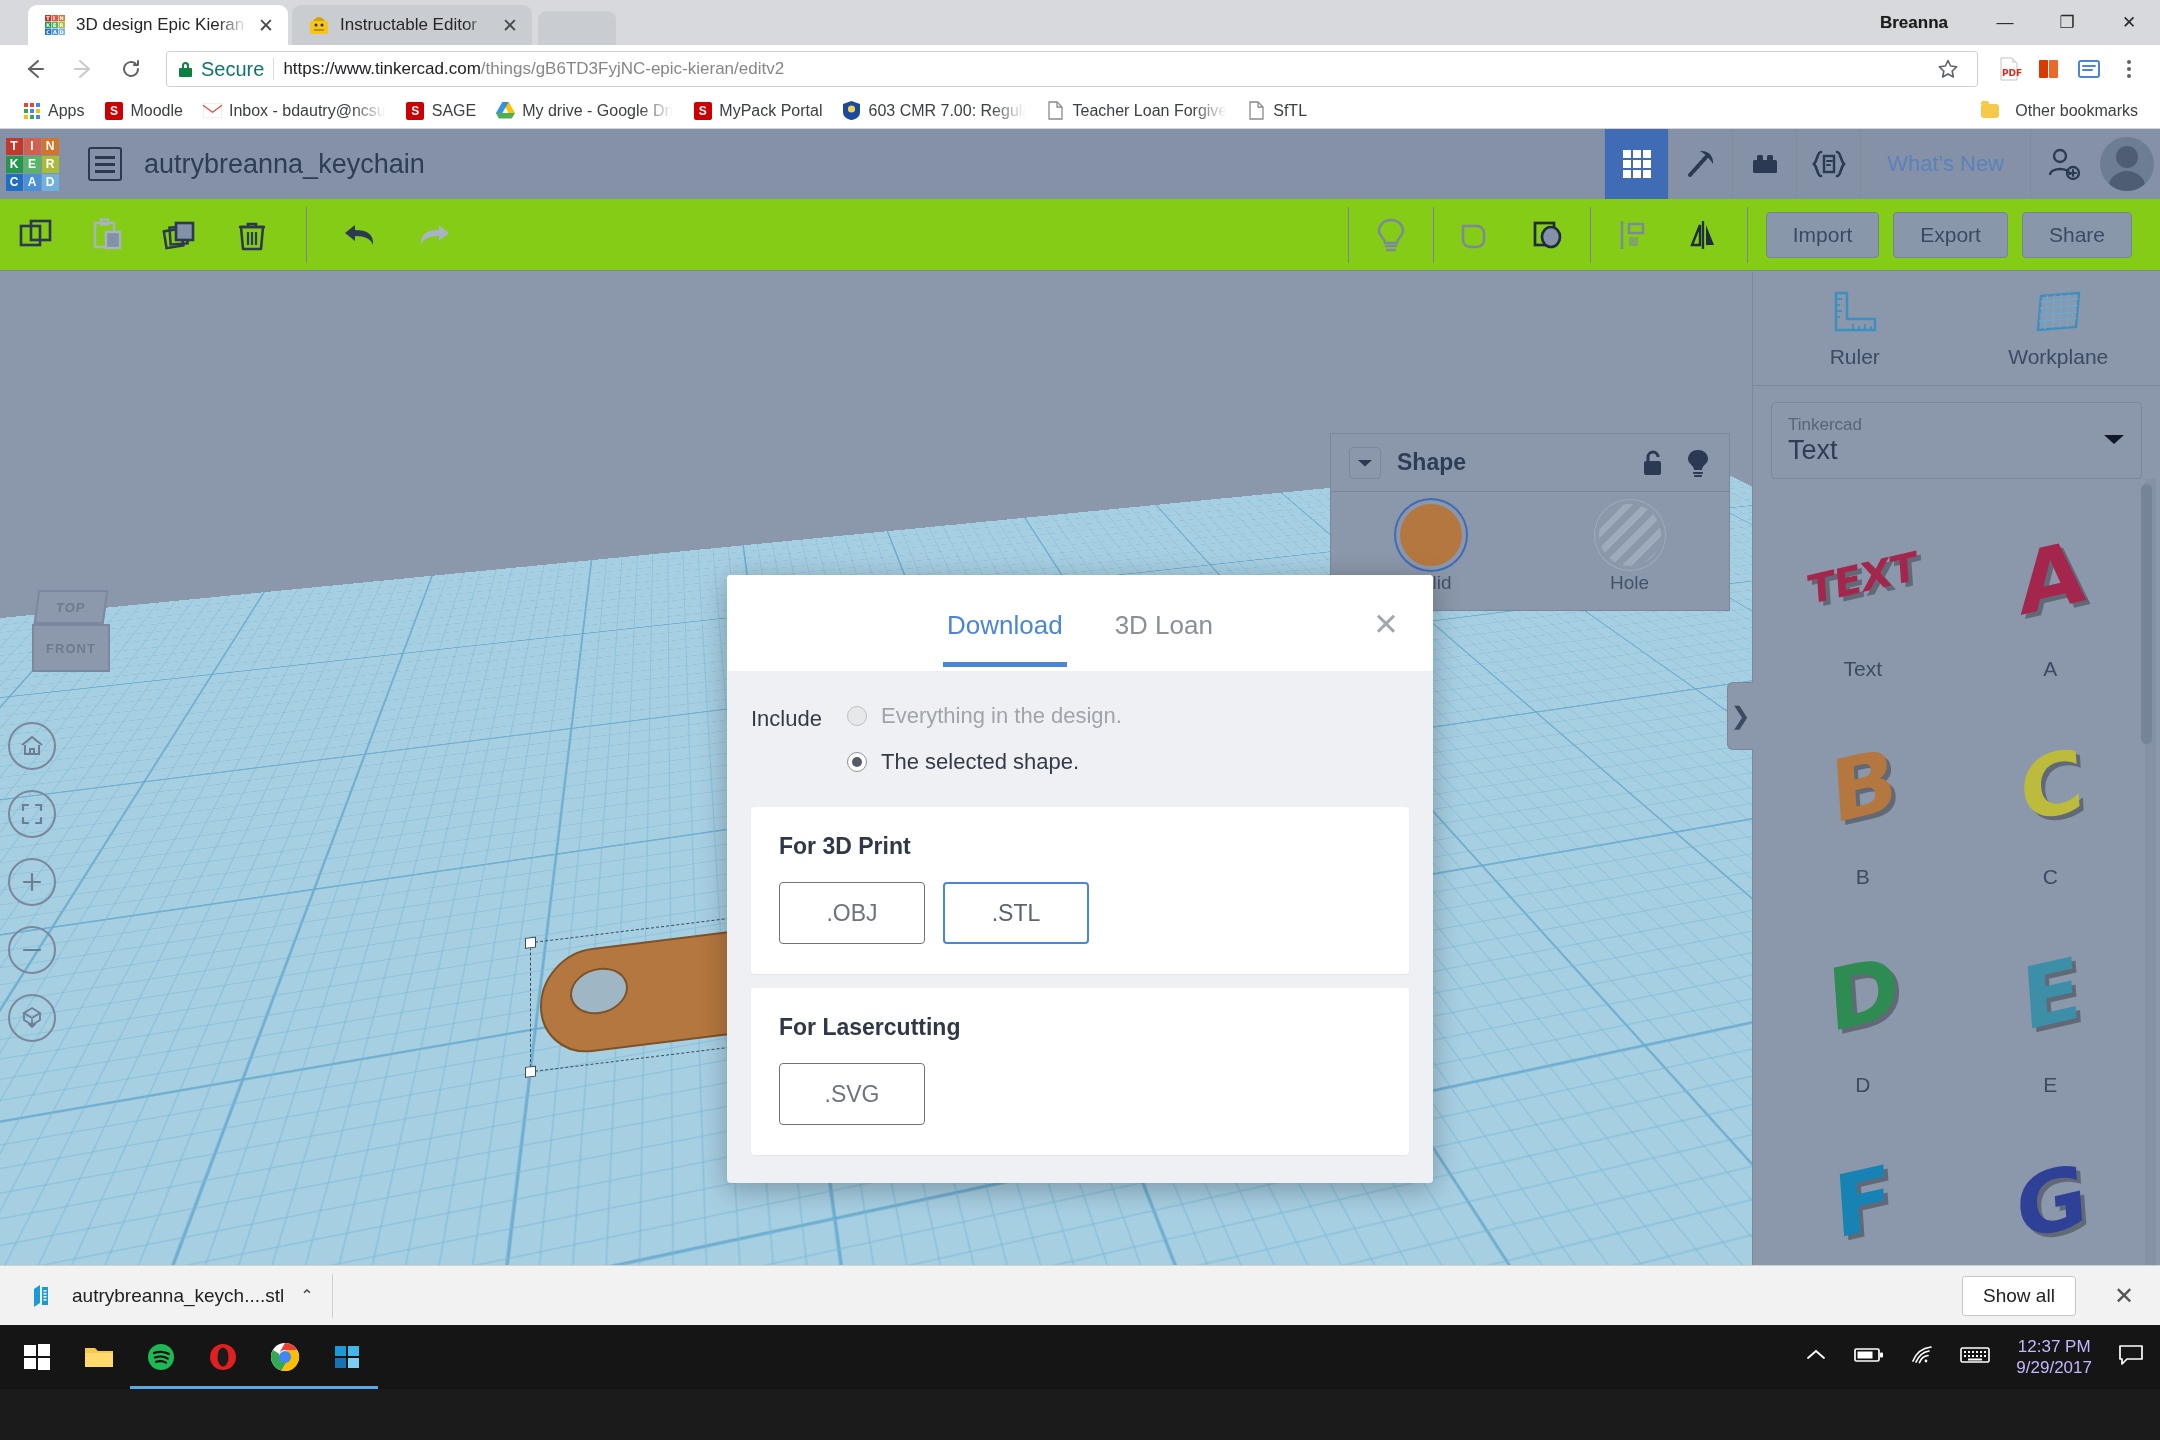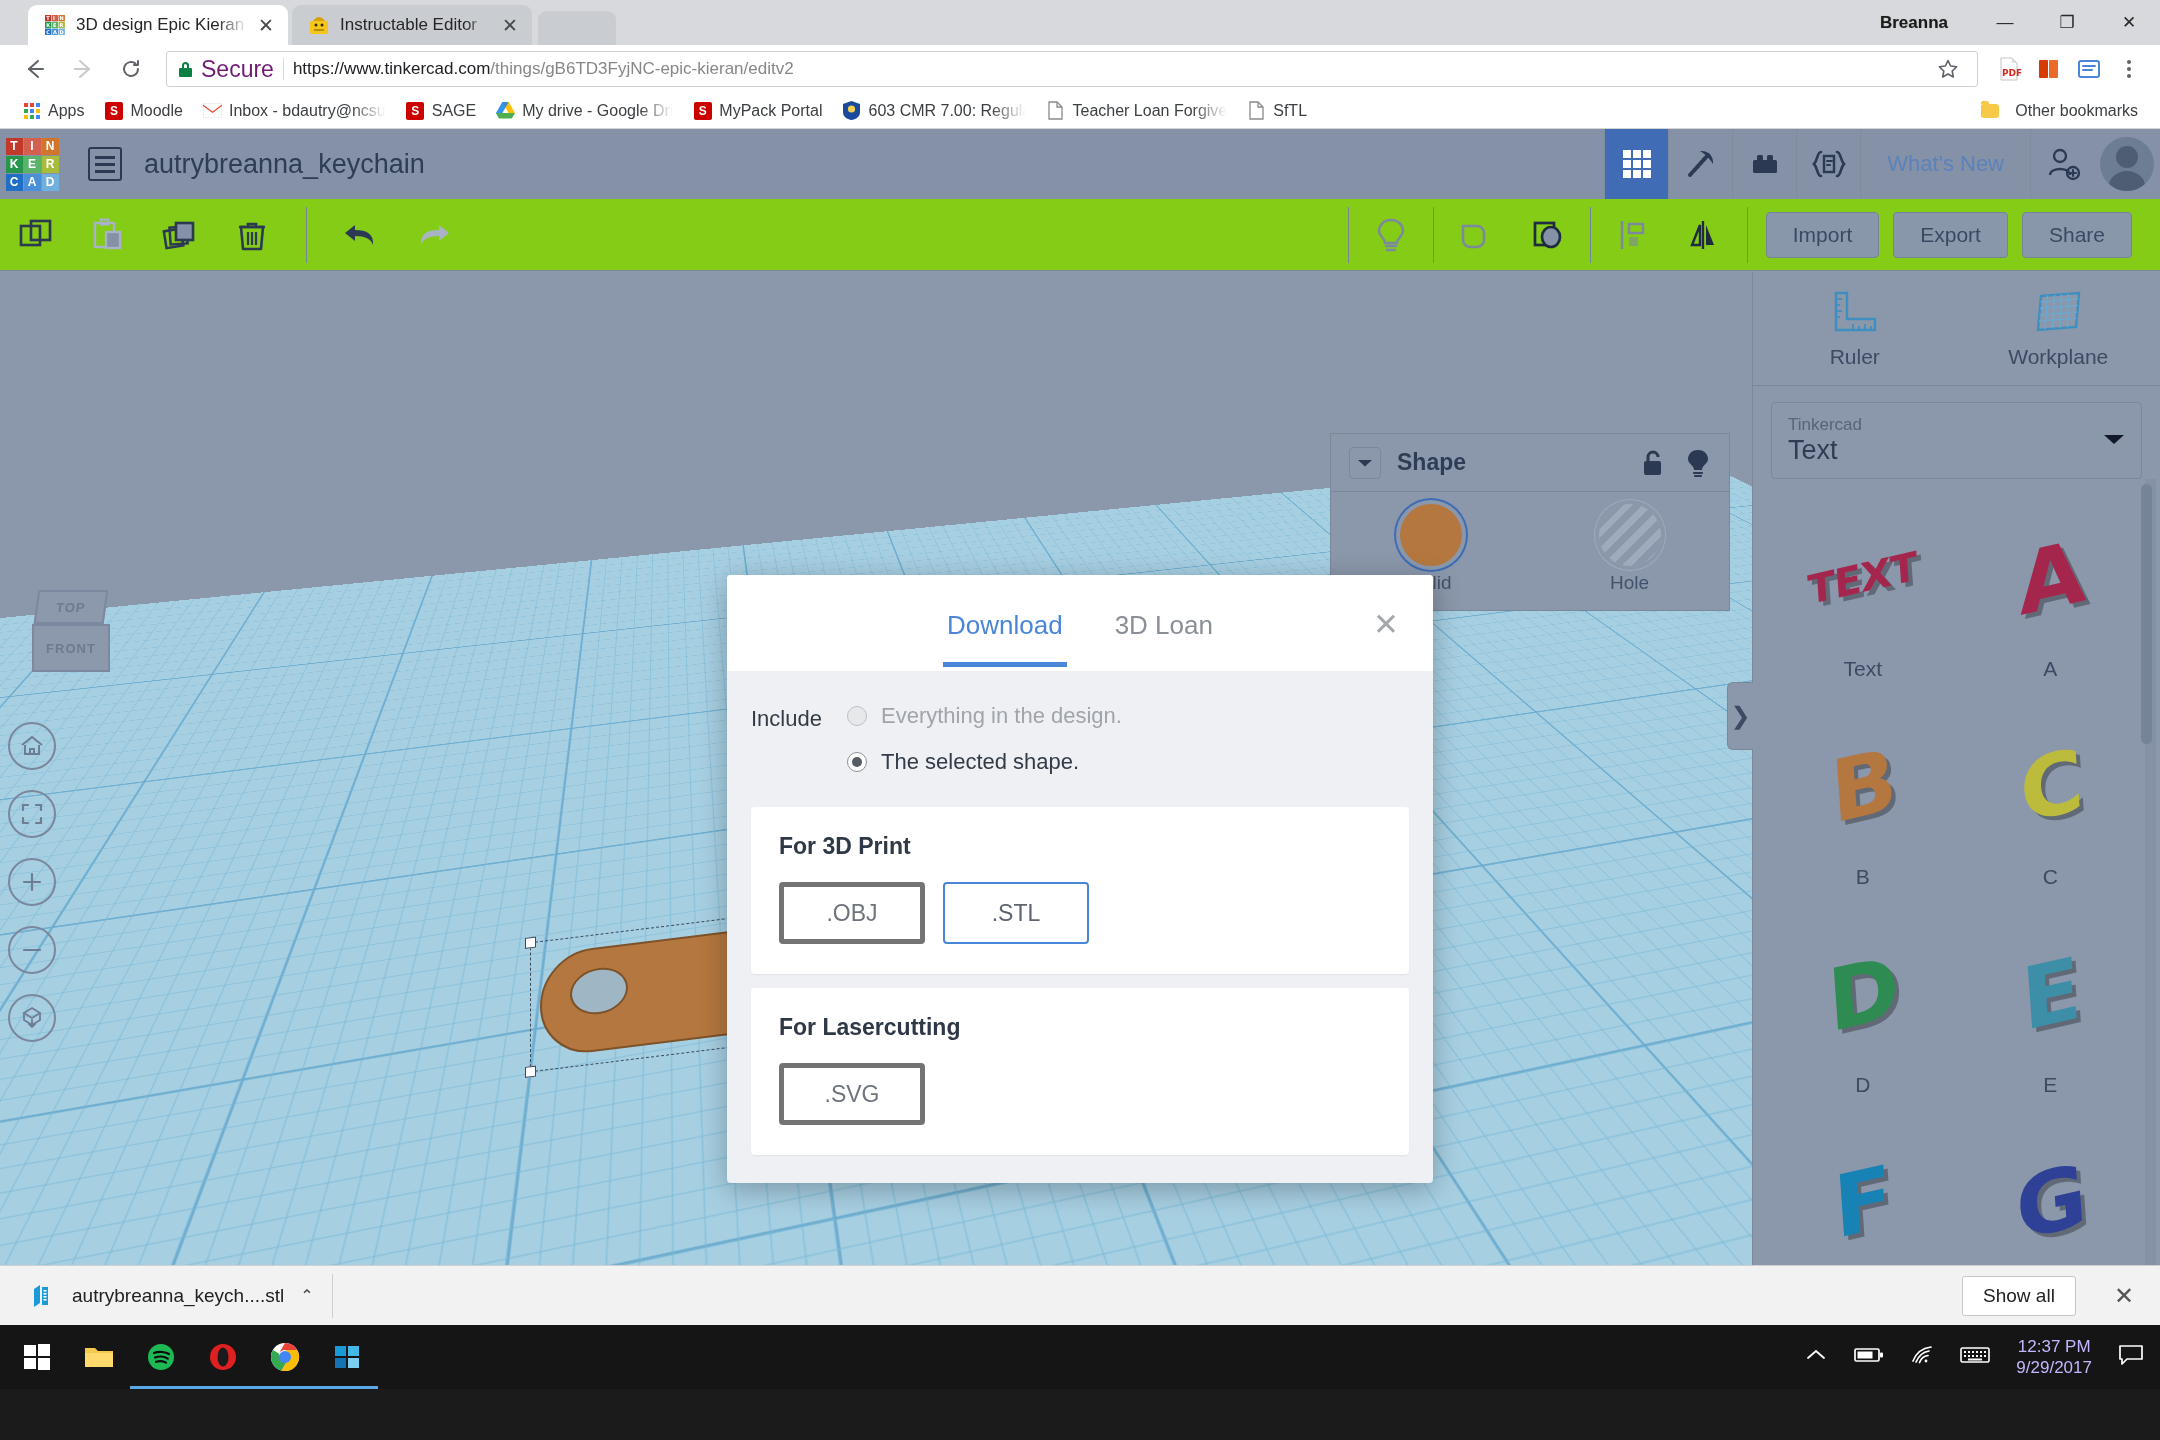--- a/index.html
+++ b/index.html
@@ -27,21 +27,21 @@
 
   .chrome-toolbar{ height:48px; background:#fff; display:flex; align-items:center; padding:0 14px; gap:6px; }
   .nav-btn{ width:42px; height:42px; border-radius:50%; display:flex; align-items:center;
             justify-content:center; cursor:pointer; flex:0 0 42px; }
   .omnibox{ flex:1; height:36px; border:1px solid #cfcfcf; border-radius:3px; display:flex;
             align-items:center; padding:0 12px; gap:9px; margin:0 8px; }
   .lock{ width:13px; height:15px; position:relative; flex:0 0 13px; }
   .lock .body{ position:absolute; bottom:0; width:13px; height:9px; background:#0b8043; border-radius:1px; }
   .lock .shk{ position:absolute; top:0; left:3px; width:7px; height:7px; border:2px solid #0b8043;
               border-bottom:none; border-radius:4px 4px 0 0; }
-  .secure-txt{ color:#701a75; font-size:23px; }
+  .secure-txt{ color:#0f766e; font-size:20px; }
   .omni-sep{ width:1px; height:22px; background:#dadada; }
   .url{ font-size:17px; color:#878787; white-space:nowrap; }
   .url b{ color:#202124; font-weight:400; }
   .omni-icons{ display:flex; align-items:center; gap:14px; margin-left:auto; padding-left:14px; }
   .tb-icon{ width:34px; height:34px; display:flex; align-items:center; justify-content:center;
             cursor:pointer; flex:0 0 auto; }
 
   .bookmarks{ height:36px; background:#fff; border-bottom:1px solid #d4d4d4;
               display:flex; align-items:center; padding:0 14px; gap:4px; position:relative; }
   .bm{ display:flex; align-items:center; gap:7px; padding:3px 8px; border-radius:3px;
@@ -207,21 +207,21 @@
           flex:0 0 20px; position:relative; }
   .radio.on{ background:#fff; border-color:#8d939c; }
   .radio.on:after{ content:""; position:absolute; inset:4px; border-radius:50%; background:#555c66; }
   .inc-opt span{ font-size:22px; }
   .inc-opt.dim span{ color:#a0a4ab; }
   .inc-opt.sel span{ color:#333b47; }
   .card{ background:#fff; border-radius:4px; padding:26px 28px 30px; margin-top:14px;
          box-shadow:0 1px 2px rgba(0,0,0,.06); }
   .card h4{ font-size:23px; color:#2e3846; font-weight:700; margin-bottom:22px; }
   .fmt-row{ display:flex; gap:18px; }
-  .fmt{ width:146px; height:62px; border:5px solid #737373; border-radius:4px; background:#fff;
+  .fmt{ width:146px; height:62px; border:1px solid #737373; border-radius:4px; background:#fff;
         display:flex; align-items:center; justify-content:center; font-size:23px; color:#6e747d; cursor:pointer; }
   .fmt.on{ border:2px solid #4a86d8; color:#5d6470; }
 
   
   .dlbar{ height:60px; background:#f2f2f2; border-top:1px solid #d0d0d0; display:flex;
           align-items:center; padding:0 18px; }
   .dl-item{ display:flex; align-items:center; gap:16px; padding:0 18px 0 14px; height:44px;
             border-right:1px solid #cfcfcf; cursor:pointer; }
   .dl-ico{ width:24px; height:26px; flex:0 0 24px; }
   .dl-name{ font-size:19px; color:#222; }

